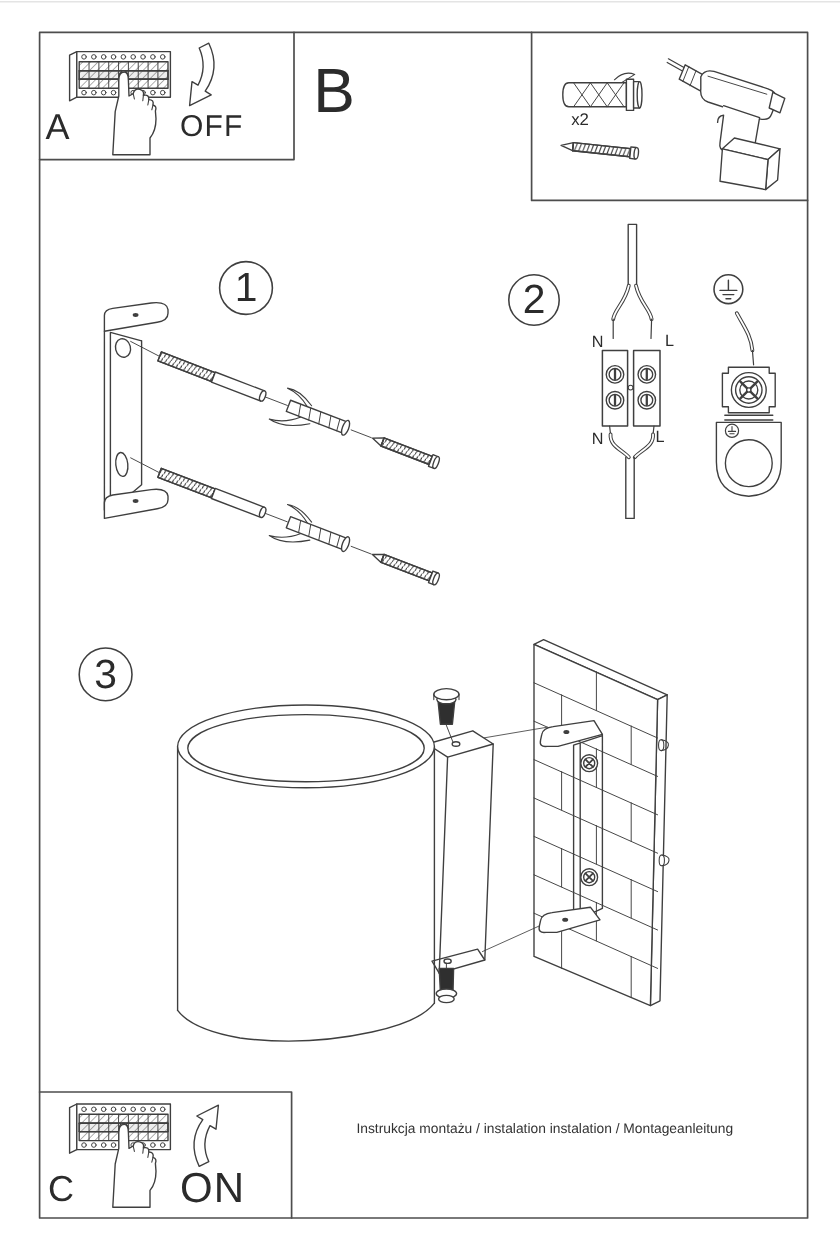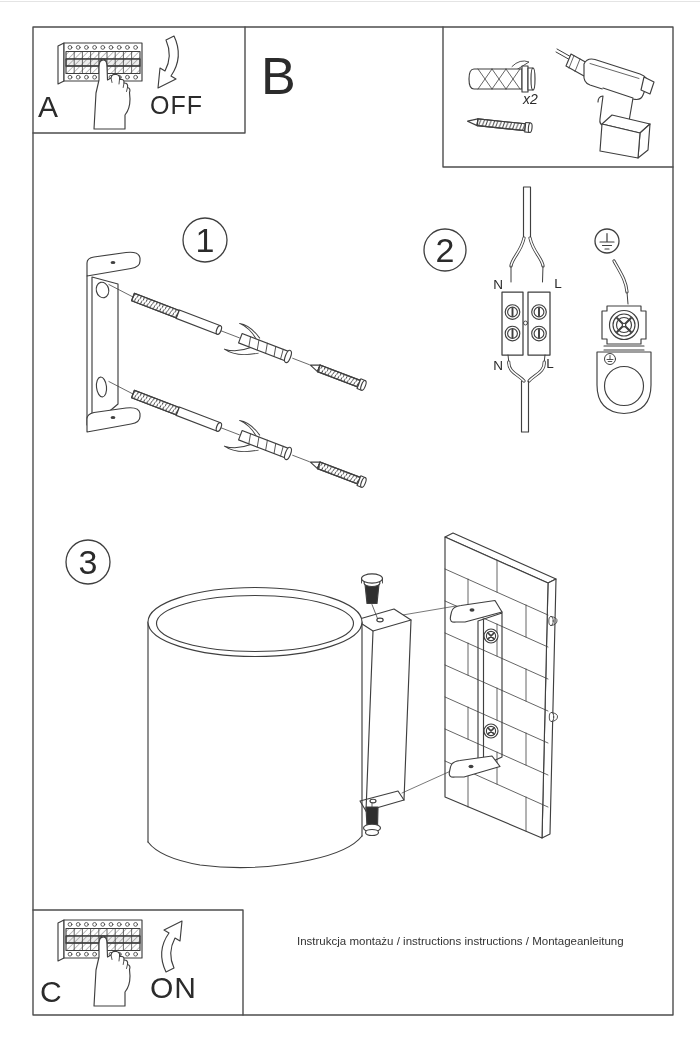--- a/index.html
+++ b/index.html
@@ -260,31 +260,31 @@
   <use href="#breaker-panel" x="58" y="920"></use>
   <use href="#hand" x="103" y="940"></use>
   <path d="M166,972 Q156,951 169,933 L164,930 L182,921 L180,941 L175,938 Q167,953 174,968 Z" fill="#fff"></path>
 </g>
 </svg>
 
 <span class="txt letter" style="left:38px;top:90px;">A</span>
 <span class="txt state" style="left:150px;top:91px;">OFF</span>
 
 <span class="txt big-letter" style="left:261px;top:46px;">B</span>
-<span class="txt qty" style="left:523px;top:91px;font-style:italic;">x2</span>
+<span class="txt qty" style="left:476px;top:91px;">x2</span>
 
 <span class="txt stepnum" style="left:183px;top:218px;width:44px;height:44px;">1</span>
 <span class="txt stepnum" style="left:424px;top:229px;width:42px;height:42px;">2</span>
 <span class="txt stepnum" style="left:66px;top:540px;width:44px;height:44px;">3</span>
 
 <span class="txt wire-label" style="left:490px;top:277px;">N</span>
 <span class="txt wire-label" style="left:550px;top:276px;">L</span>
 <span class="txt wire-label" style="left:490px;top:358px;">N</span>
 <span class="txt wire-label" style="left:542px;top:356px;">L</span>
 
 <span class="txt letter" style="left:40px;top:975px;">C</span>
-<span class="txt state" style="left:150px;top:971px;font-size:30px;">ON</span>
+<span class="txt state" style="left:150px;top:971px;font-size:35px;">ON</span>
 
 <div class="txt footer" style="left:297px;top:933px;">
-  <div>Instrukcja montażu / instructions instructions / Montageanleitung</div>
+  <div>Instrukcja montażu / instalation instalation / Montageanleitung</div>
 </div>
 
 </div>
 
 </body></html>

